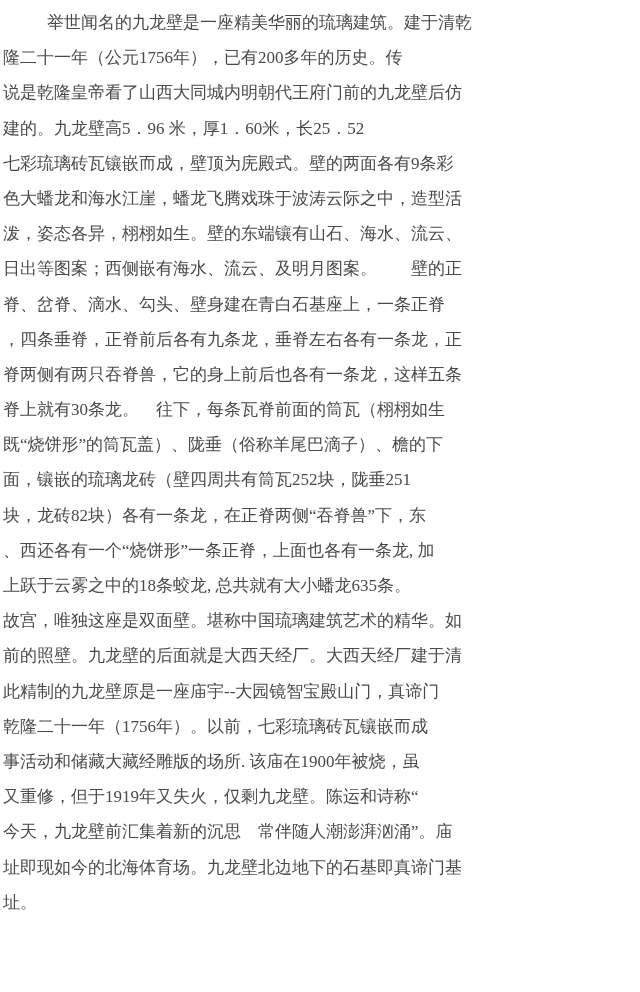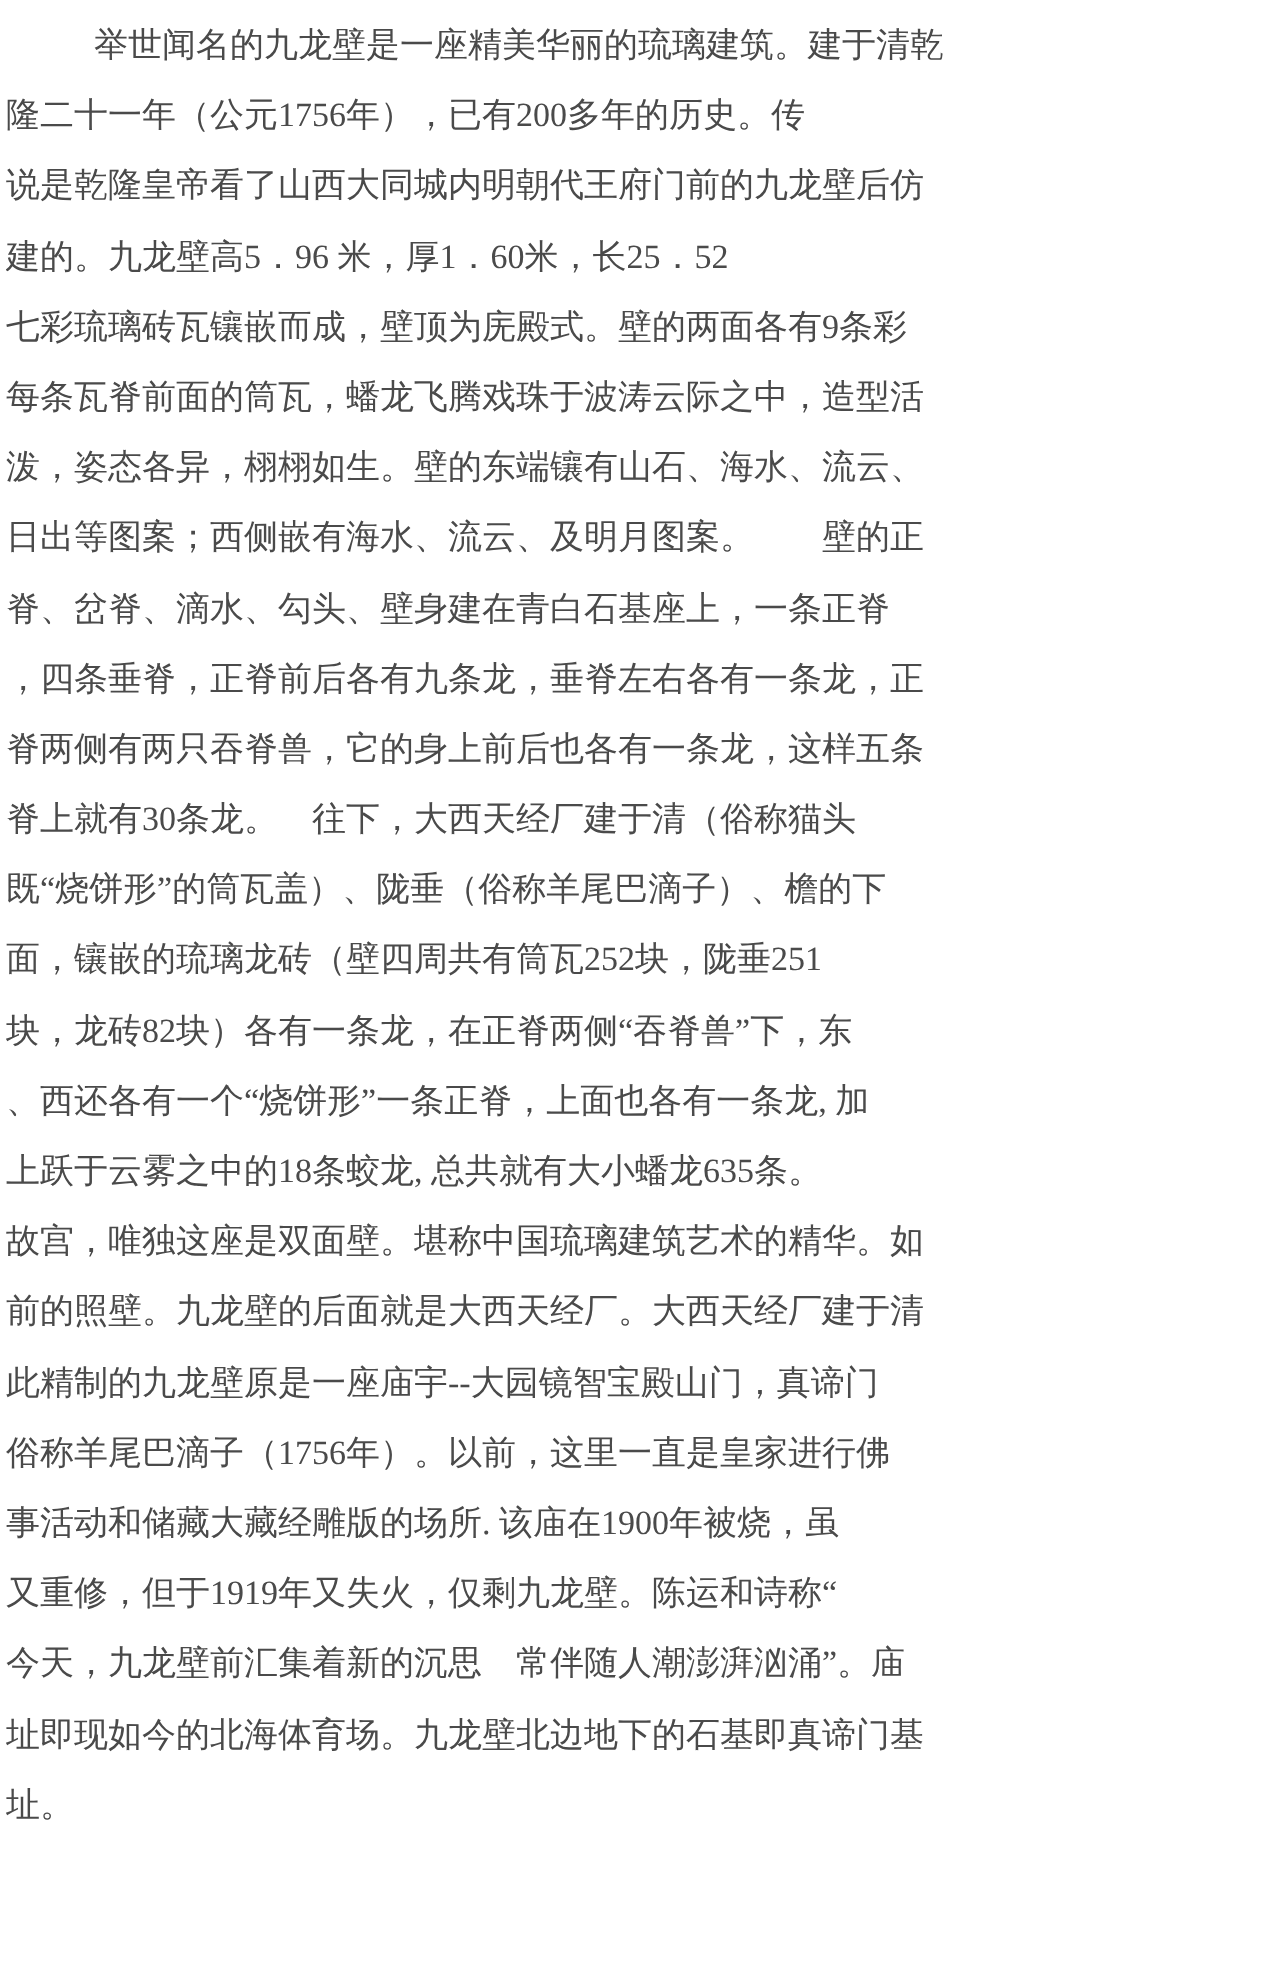--- a/index.html
+++ b/index.html
@@ -37,34 +37,34 @@
 </style>
 </head>
 <body>
 
 <div class="page doc-text">
   <div class="line first">举世闻名的九龙壁是一座精美华丽的琉璃建筑。建于清乾</div>
   <div class="line">隆二十一年（公元1756年），已有200多年的历史。传</div>
   <div class="line">说是乾隆皇帝看了山西大同城内明朝代王府门前的九龙壁后仿</div>
   <div class="line">建的。九龙壁高5．96 米，厚1．60米，长25．52</div>
   <div class="line">七彩琉璃砖瓦镶嵌而成，壁顶为庑殿式。壁的两面各有9条彩</div>
-  <div class="line">每条瓦脊前面的筒瓦，蟠龙飞腾戏珠于波涛云际之中，造型活</div>
+  <div class="line">色大蟠龙和海水江崖，蟠龙飞腾戏珠于波涛云际之中，造型活</div>
   <div class="line">泼，姿态各异，栩栩如生。壁的东端镶有山石、海水、流云、</div>
   <div class="line">日出等图案；西侧嵌有海水、流云、及明月图案。　　壁的正</div>
   <div class="line">脊、岔脊、滴水、勾头、壁身建在青白石基座上，一条正脊</div>
   <div class="line">，四条垂脊，正脊前后各有九条龙，垂脊左右各有一条龙，正</div>
   <div class="line">脊两侧有两只吞脊兽，它的身上前后也各有一条龙，这样五条</div>
-  <div class="line">脊上就有30条龙。　往下，大西天经厂建于清（俗称猫头</div>
+  <div class="line">脊上就有30条龙。　往下，每条瓦脊前面的筒瓦（栩栩如生</div>
   <div class="line">既“烧饼形”的筒瓦盖）、陇垂（俗称羊尾巴滴子）、檐的下</div>
   <div class="line">面，镶嵌的琉璃龙砖（壁四周共有筒瓦252块，陇垂251</div>
   <div class="line">块，龙砖82块）各有一条龙，在正脊两侧“吞脊兽”下，东</div>
   <div class="line">、西还各有一个“烧饼形”一条正脊，上面也各有一条龙, 加</div>
   <div class="line">上跃于云雾之中的18条蛟龙, 总共就有大小蟠龙635条。</div>
   <div class="line">故宫，唯独这座是双面壁。堪称中国琉璃建筑艺术的精华。如</div>
   <div class="line">前的照壁。九龙壁的后面就是大西天经厂。大西天经厂建于清</div>
   <div class="line">此精制的九龙壁原是一座庙宇--大园镜智宝殿山门，真谛门</div>
-  <div class="line">俗称羊尾巴滴子（1756年）。以前，这里一直是皇家进行佛</div>
+  <div class="line">乾隆二十一年（1756年）。以前，七彩琉璃砖瓦镶嵌而成</div>
   <div class="line">事活动和储藏大藏经雕版的场所. 该庙在1900年被烧，虽</div>
   <div class="line">又重修，但于1919年又失火，仅剩九龙壁。陈运和诗称“</div>
   <div class="line">今天，九龙壁前汇集着新的沉思　常伴随人潮澎湃汹涌”。庙</div>
   <div class="line">址即现如今的北海体育场。九龙壁北边地下的石基即真谛门基</div>
   <div class="line">址。</div>
 </div>
 
 </body></html>

